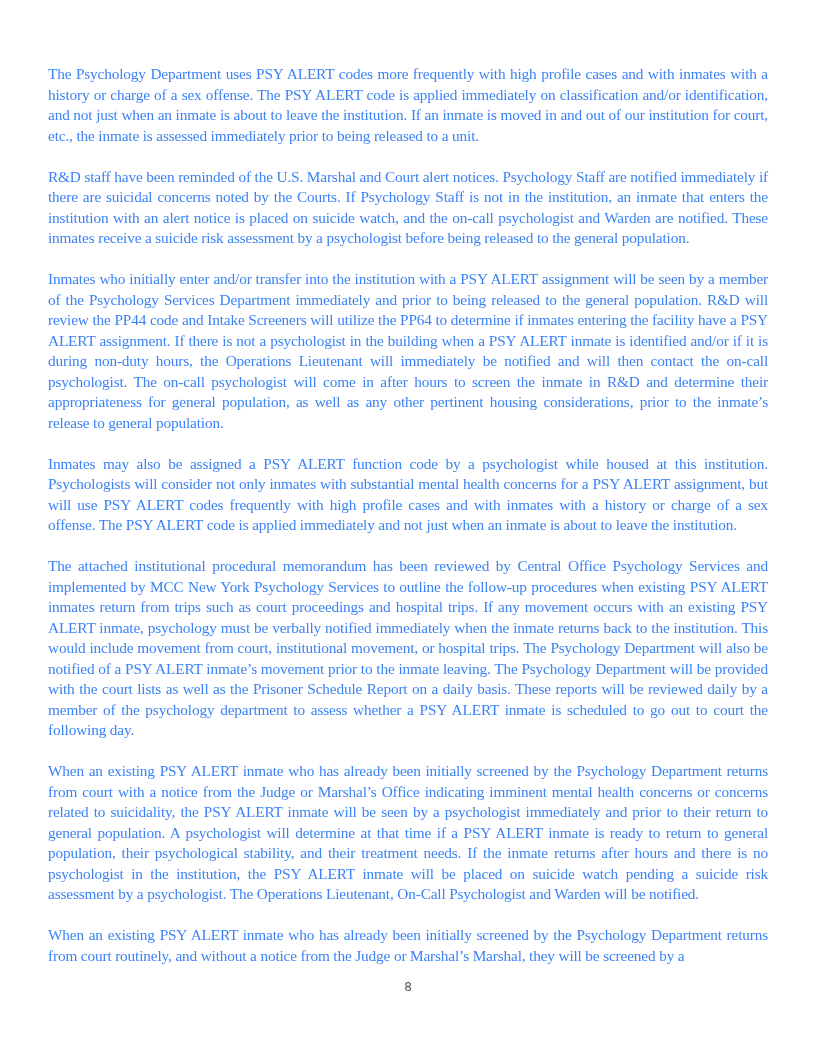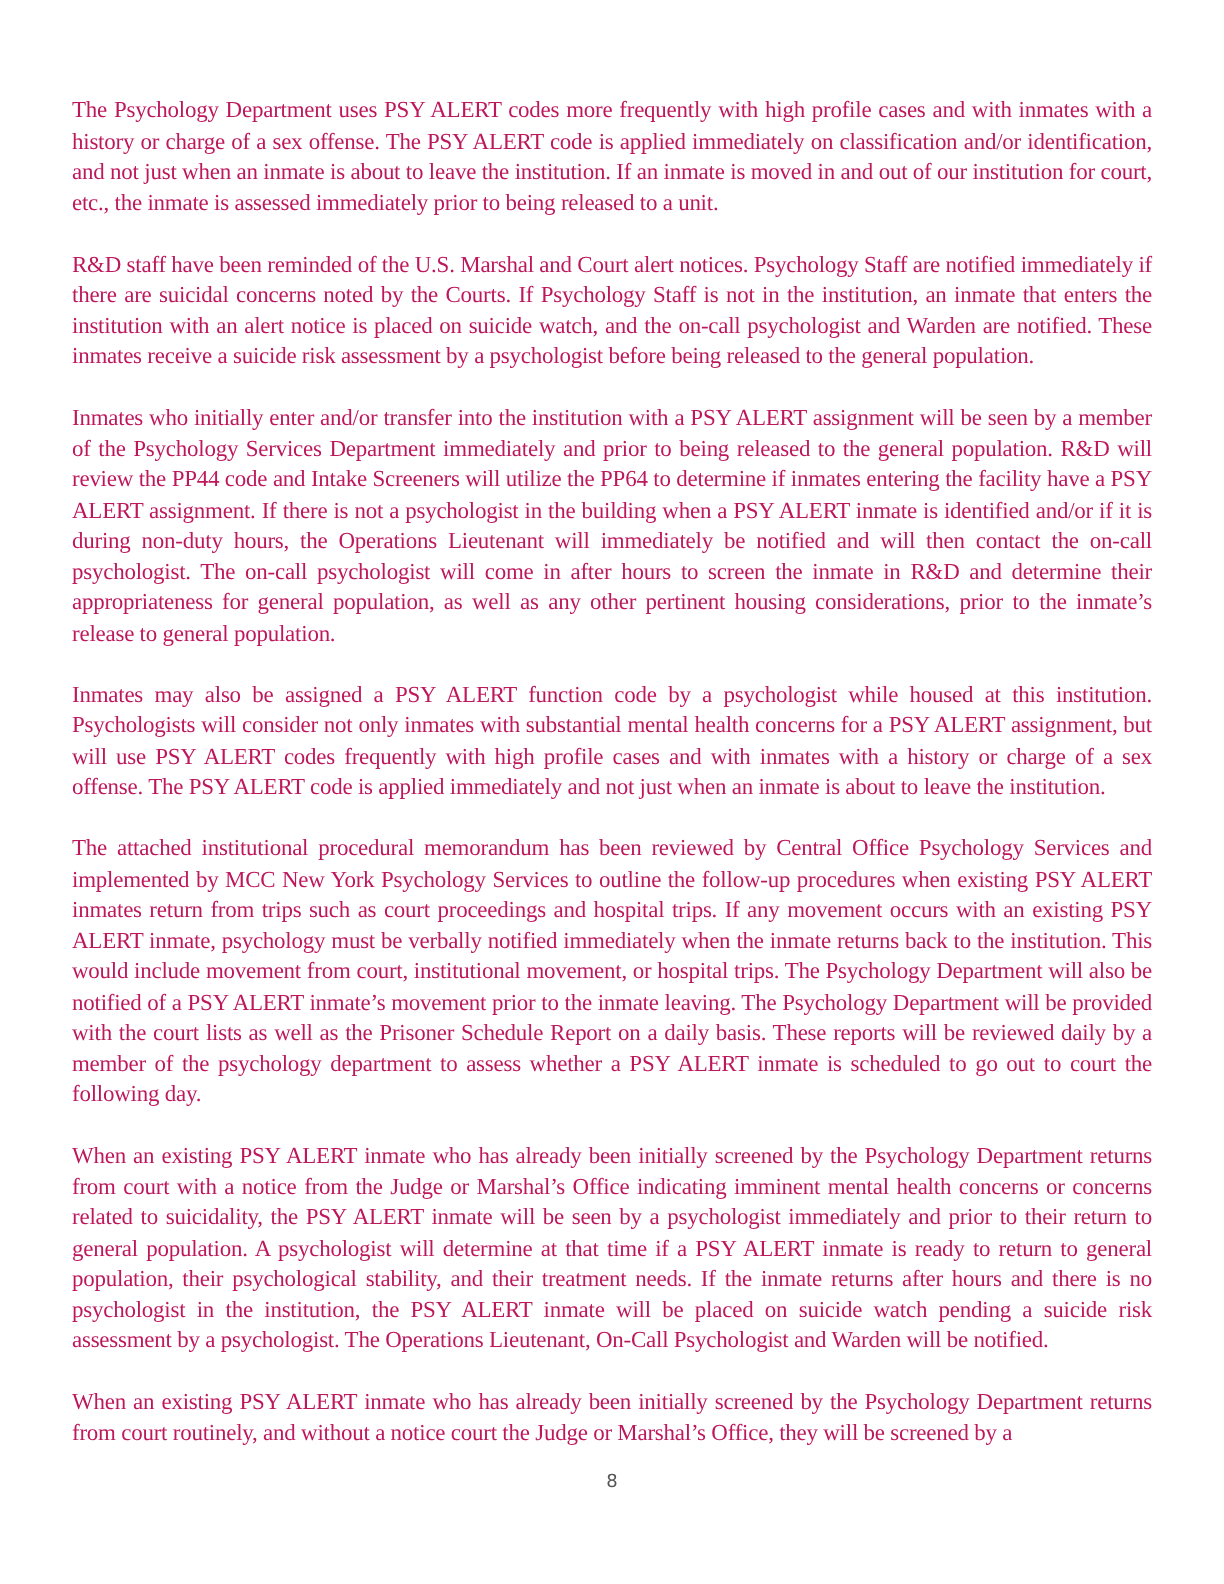--- a/index.html
+++ b/index.html
@@ -14,21 +14,21 @@
     overflow: hidden;
   }
   .page {
     position: absolute;
     left: 48px;
     top: 64px;
     width: 720px;
     font-family: "Liberation Serif", serif;
     font-size: 15.3px;
     line-height: 20.5px;
-    color: #be185d;
+    color: #3b82f6;
     letter-spacing: -0.15px;
   }
   .para {
     margin: 0 0 20.5px 0;
     text-align: justify;
     text-align-last: left;
   }
   .u {
     text-underline-offset: 2px;
   }
@@ -65,17 +65,17 @@
 
   <p class="para">
     <span>The attached institutional procedural memorandum has been reviewed by Central Office Psychology Services and implemented by MCC New York Psychology Services to outline the follow-up procedures when existing PSY ALERT inmates return from trips such as court proceedings and hospital trips. If any movement occurs with an existing PSY ALERT inmate, psychology must be verbally notified immediately when the inmate returns back to the institution.  This would include movement from court, institutional movement, or hospital trips.  The Psychology Department will also be notified of a PSY ALERT inmate’s movement prior to the inmate leaving. The Psychology Department will be provided with the court lists as well as the Prisoner Schedule Report on a daily basis. These reports will be reviewed daily by a member of the psychology department to assess whether a PSY ALERT inmate is scheduled to go out to court the following day.</span>
   </p>
 
   <p class="para">
     <span>When an existing PSY ALERT inmate who has already been initially screened by the Psychology Department returns from court with a notice from the Judge or Marshal’s Office indicating imminent mental health concerns or concerns related to suicidality, the PSY ALERT inmate will be seen by a psychologist </span><span class="u">i</span><span>mmediately and prior to their return to general population. A psychologist will determine at that time if a PSY ALERT inmate is ready to return to general population, their psychological stability, and their treatment needs. If the inmate returns after hours and there is no psychologist in the institution, the PSY ALERT inmate will be placed on suicide watch pending a suicide risk assessment by a psychologist. The Operations Lieutenant, On-Call Psychologist and Warden will be notified.</span>
   </p>
 
   <p class="para">
-    <span>When an existing PSY ALERT inmate who has already been initially screened by the Psychology Department </span><span class="u">returns from court routinely</span><span>, and without a notice court the Judge or Marshal’s Office, they will be screened by a</span>
+    <span>When an existing PSY ALERT inmate who has already been initially screened by the Psychology Department </span><span class="u">returns from court routinely</span><span>, and without a notice from the Judge or Marshal’s Marshal, they will be screened by a</span>
   </p>
 </div>
 
 <div class="page-number">8</div>
 
 </body></html>

